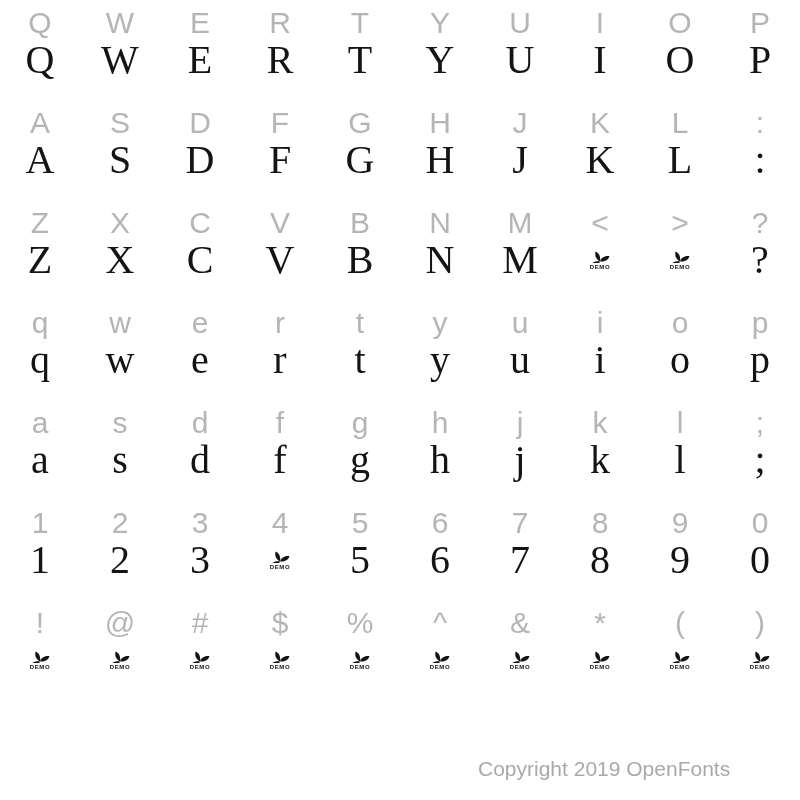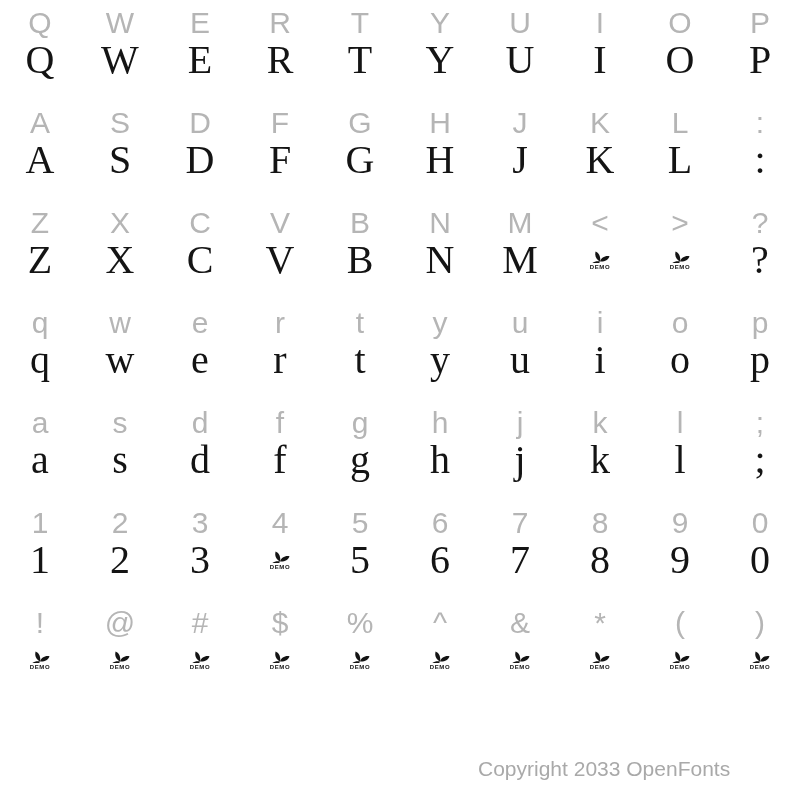--- a/index.html
+++ b/index.html
@@ -308,14 +308,14 @@
           <span class="cell"><span class="demo-stack"><svg class="fleuron" width="22" height="15" viewBox="0 0 22 15">
                 <g fill="#141414" transform="translate(11,13.5)">
                   <path d="M0,0 C-3.2,-2 -4.6,-6.5 -2.6,-10.5 C0.8,-8.5 1.6,-3.5 0,0 Z" transform="rotate(-100)"></path>
                   <path d="M0,0 C-3.2,-2 -4.6,-6.5 -2.6,-10.5 C0.8,-8.5 1.6,-3.5 0,0 Z" transform="rotate(-10)"></path>
                   <path d="M0,0 C-3.2,-2 -4.6,-6.5 -2.6,-10.5 C0.8,-8.5 1.6,-3.5 0,0 Z" transform="rotate(75)"></path>
                 </g>
               </svg><span class="demo-label">DEMO</span></span></span>
         </div>
       </div>
     </div>
-  <div class="copyright">Copyright 2033 OpenFonts</div>
+  <div class="copyright">Copyright 2019 OpenFonts</div>
 </div>
 
 </body></html>

